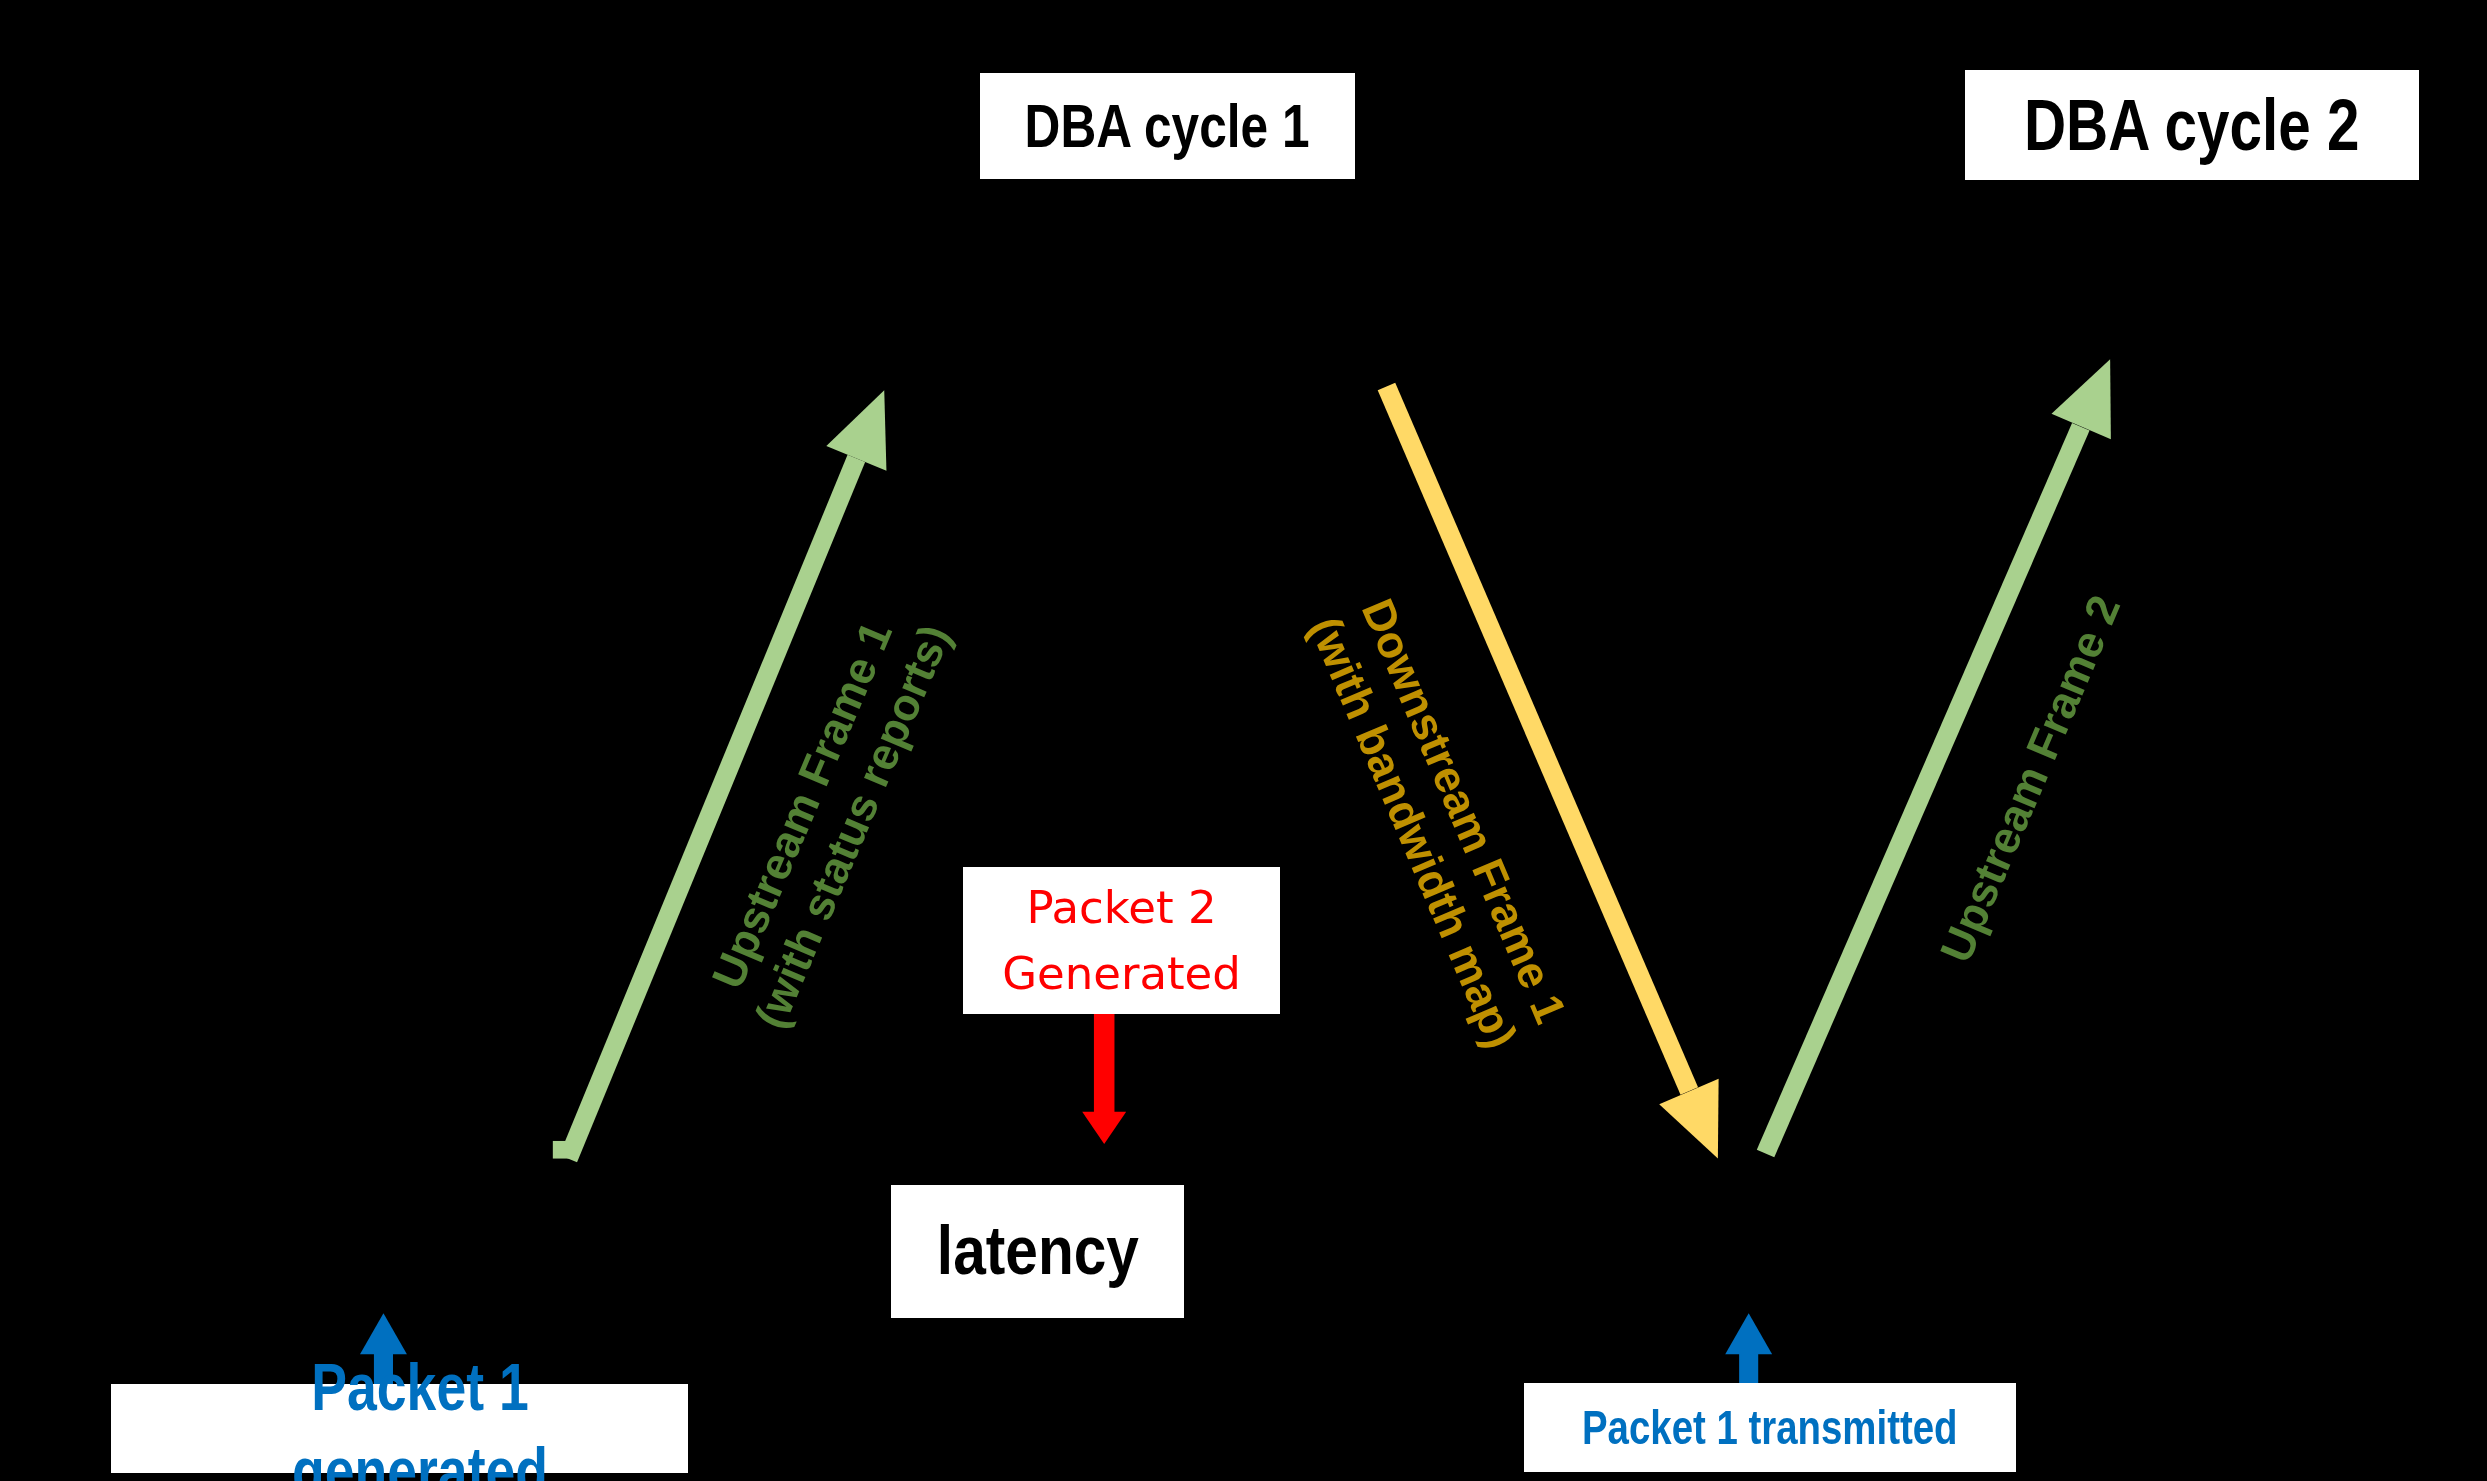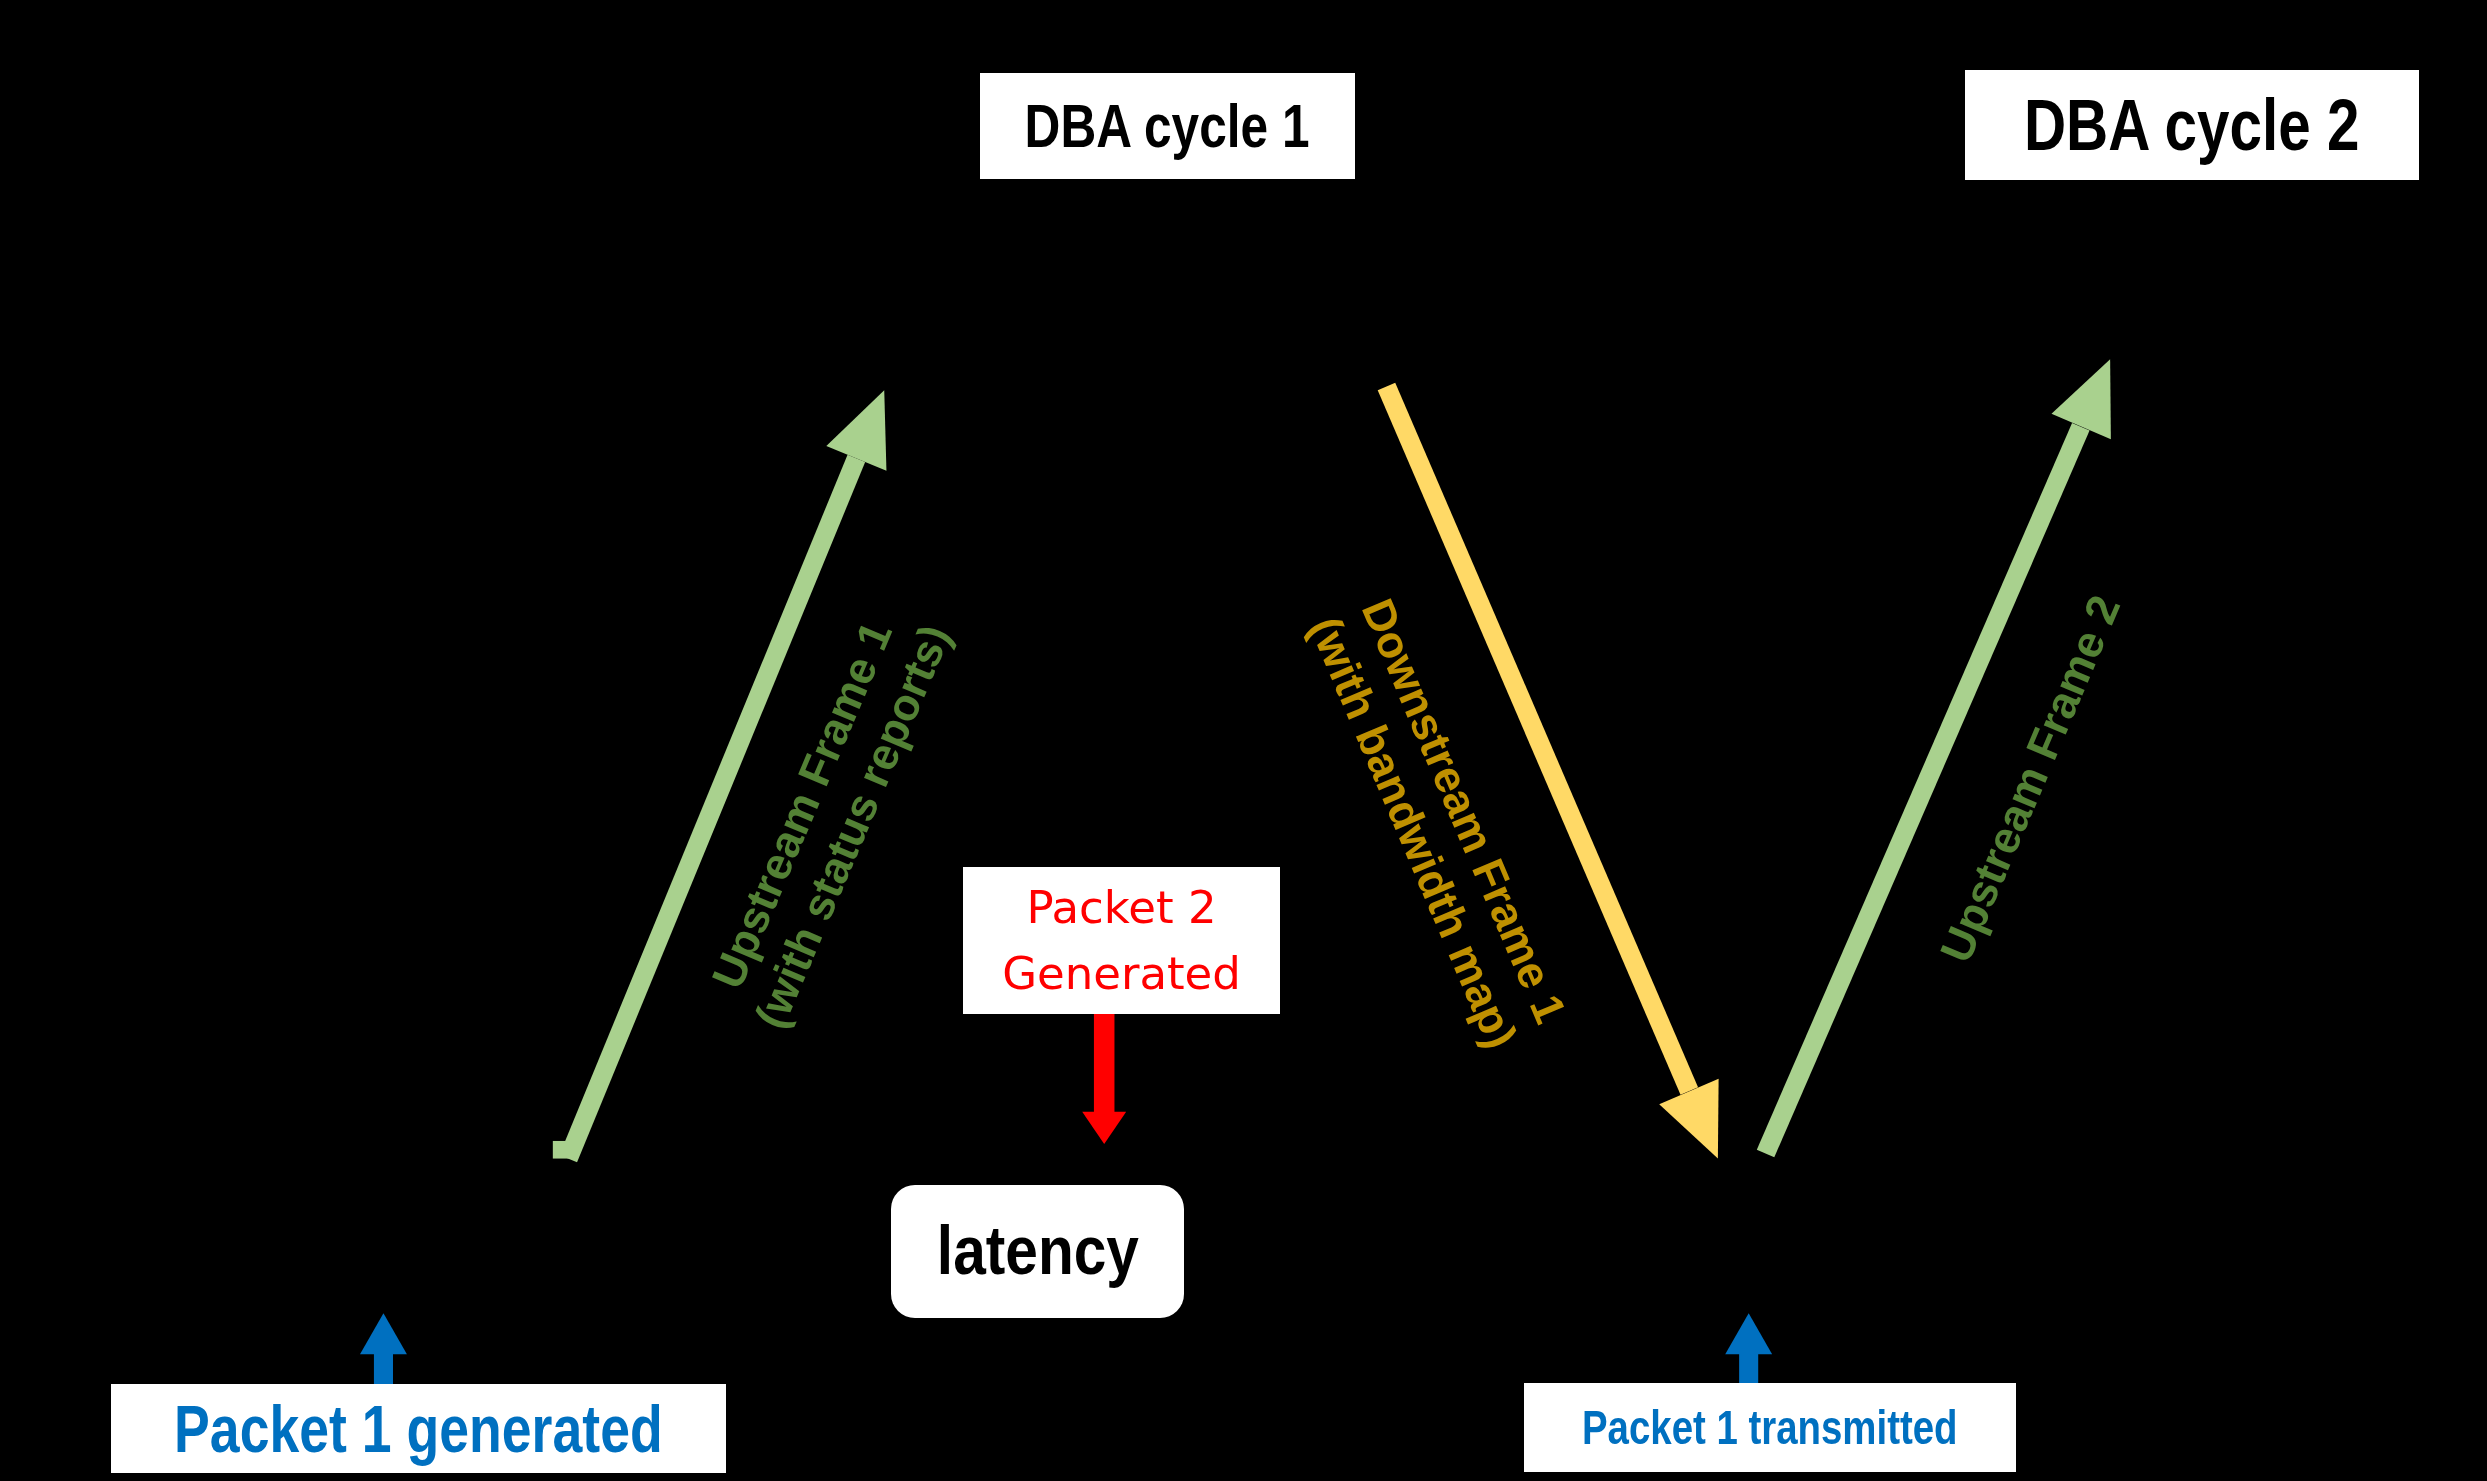--- a/index.html
+++ b/index.html
@@ -50,23 +50,23 @@
   }
   .greenlabel  { color: #538135; }
   .yellowlabel { color: #BF9000; }
 
   #dba-cycle-1 { left: 980px; top: 73px; width: 375px; height: 106px; font-size: 62px; }
   #dba-cycle-2 { left: 1965px; top:  70px; width: 454px; height: 110px; font-size: 73px; }
 
   #packet-2-generated { left: 963px; top: 851px; width: 317px; height: 147px; font-size: 45px; }
   #packet-2-generated .txt { line-height: 1.45; }
 
-  #latency-box { left: 891px; top: 1185px; width: 293px; height: 133px; font-size: 69px; border-radius: 24px; }
+  #latency-box { left: 891px; top: 1185px; width: 293px; height: 133px; font-size: 69px; }
 
-  #packet-1-generated   { left: 111px;  top: 1384px; width: 615px; height: 89px; font-size: 67px; }
+  #packet-1-generated   { left: 111px;  top: 1384px; width: 536px; height: 89px; font-size: 67px; padding-left: 41px; }
   #packet-1-transmitted { left: 1524px; top: 1383px; width: 492px; height: 89px; font-size: 48px; }
 
   #upstream-frame-1-label   { left: 828px; top: 816px; transform: translate(-50%,-50%) rotate(-67deg); }
   #downstream-frame-1-label { left: 1438px; top: 822px; transform: translate(-50%,-50%) rotate(67deg); }
   #upstream-frame-2-label   { left: 2031px; top: 779px; transform: translate(-50%,-50%) rotate(-67deg); }
 </style>
 </head>
 <body>
 
 <div id="stage">

